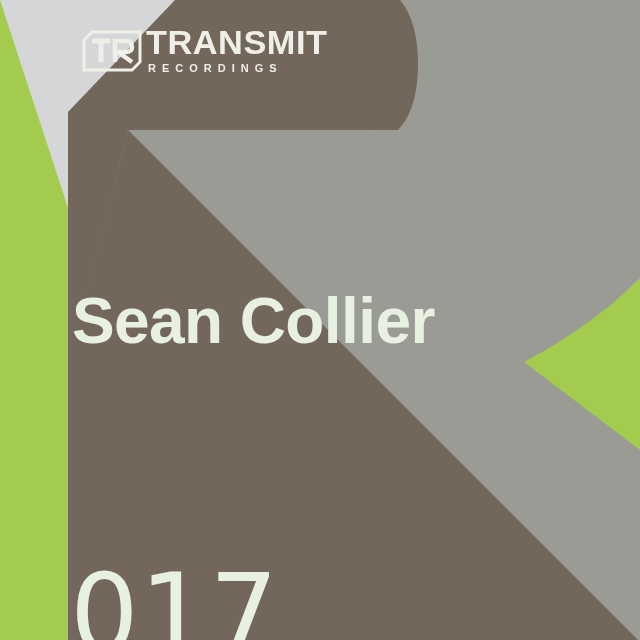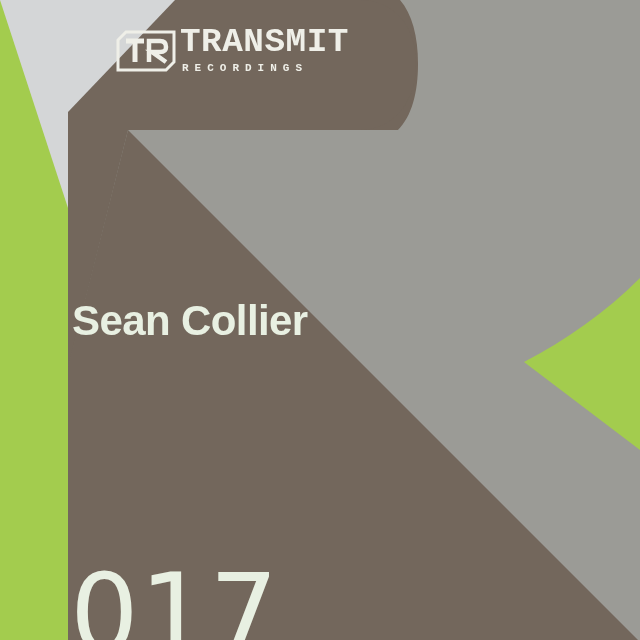--- a/index.html
+++ b/index.html
@@ -20,25 +20,24 @@
     position: absolute;
     top: 0; left: 0;
     width: 640px;
     height: 640px;
     display: block;
   }
 
   
   .logo-lockup {
     position: absolute;
-    left: 116px;
+    left: 82px;
     top: 26px;
     width: 224px;
     height: 52px;
-    font-family: Liberation Mono, monospace;
   }
   .logo-mark {
     position: absolute;
     left: 0;
     top: 2px;
     width: 62px;
     height: 44px;
   }
   .logo-wordmark {
     position: absolute;
@@ -71,21 +70,21 @@
   
   .title-block {
     position: absolute;
     left: 72px;
     top: 292px;
     width: 420px;
   }
   .artist-name,
   .release-title {
     color: #E8F0E2;
-    font-size: 42px;
+    font-size: 64px;
     font-weight: bold;
     line-height: 58px;
     letter-spacing: -0.6px;
     white-space: nowrap;
     margin: 0;
   }
 
   
   .catalog-number {
     position: absolute;

